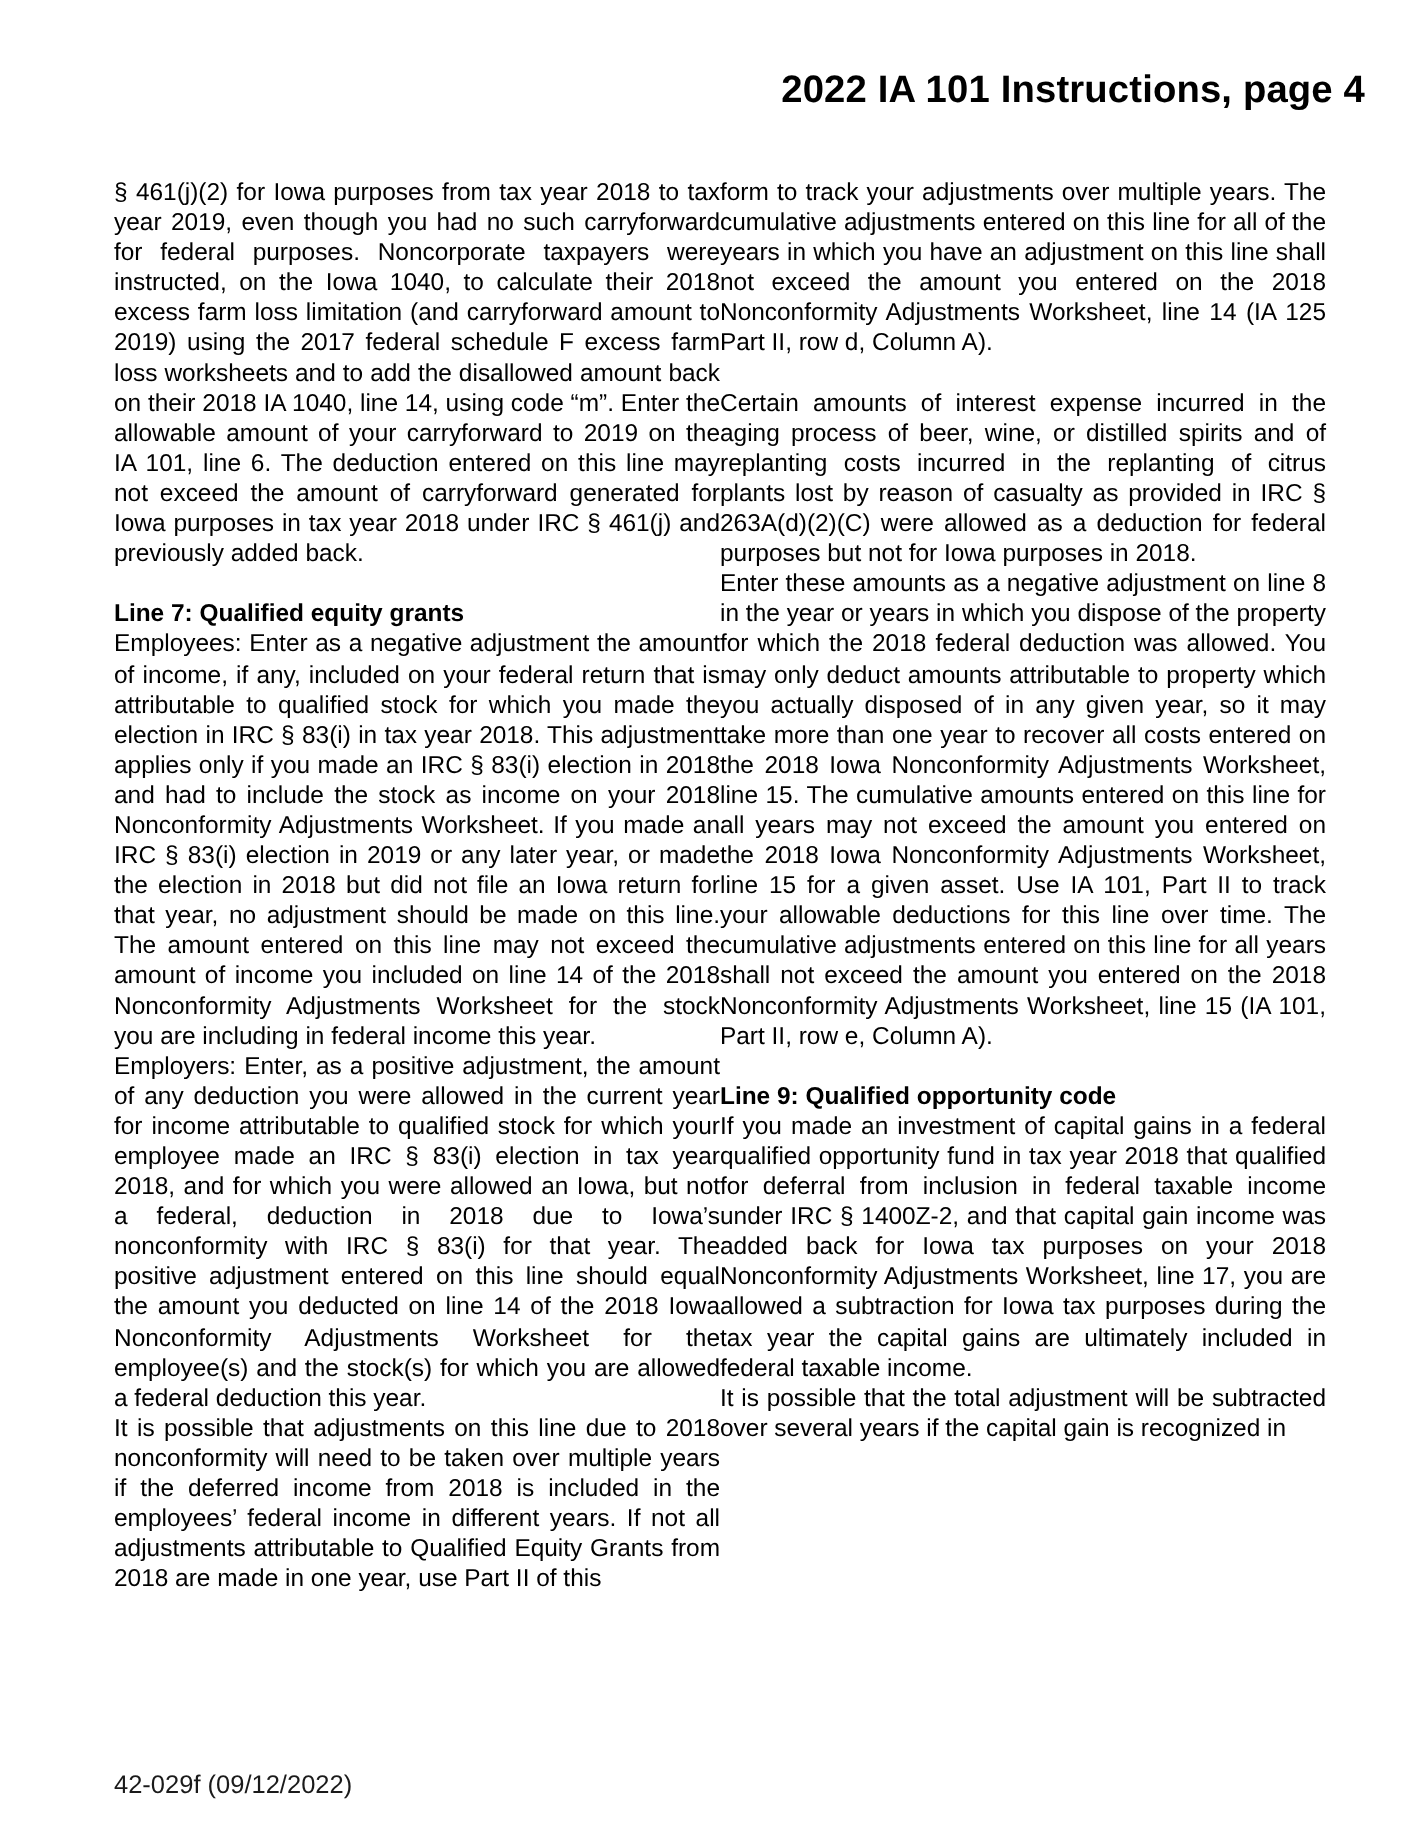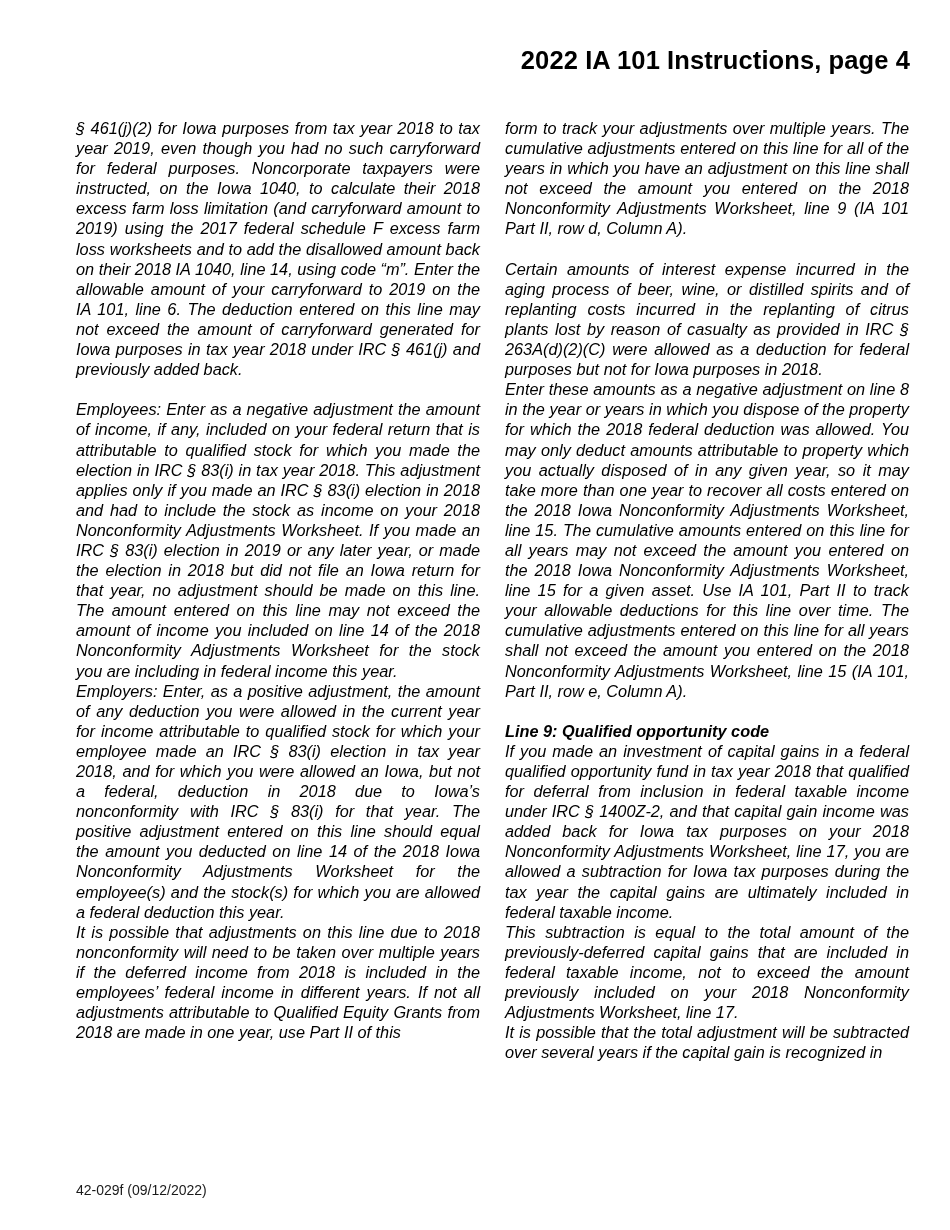--- a/index.html
+++ b/index.html
@@ -33,22 +33,20 @@
     letter-spacing: 0.1px;
     line-height: 1.1;
     margin: 0;
   }
   .columns {
     position: absolute;
     top: 118px;
     left: 58px;
     width: 834px;
     display: flex;
-    gap: 25px;
-    font-style: italic;
   }
   .column {
     width: 404px;
     flex: 0 0 404px;
   }
   p.body-text {
     margin: 0;
     font-size: 16.3px;
     line-height: 20.1px;
     text-align: justify;
@@ -63,53 +61,53 @@
     font-weight: bold;
     text-align: left;
   }
   .spacer-para {
     height: 20.1px;
   }
   .footer {
     position: absolute;
     left: 58px;
     bottom: 33px;
-    font-size: 14px;
+    font-size: 17px;
     line-height: 14px;
     color: #1a1a1a;
   }
 </style>
 </head>
 <body>
 
 <div class="page">
 
   <div class="page-header">
     <h1 class="page-title">2022 IA 101 Instructions, page 4</h1>
   </div>
 
   <div class="columns">
 
     <div class="column">
       <p class="body-text">§ 461(j)(2) for Iowa purposes from tax year 2018 to tax year 2019, even though you had no such carryforward for federal purposes. Noncorporate taxpayers were instructed, on the Iowa 1040, to calculate their 2018 excess farm loss limitation (and carryforward amount to 2019) using the 2017 federal schedule F excess farm loss worksheets and to add the disallowed amount back on their 2018 IA 1040, line 14, using code “m”. Enter the allowable amount of your carryforward to 2019 on the IA 101, line 6. The deduction entered on this line may not exceed the amount of carryforward generated for Iowa purposes in tax year 2018 under IRC § 461(j) and previously added back.</p>
       <div class="spacer-para"></div>
+      <h2 class="section-heading">Line 7: Qualified equity grants</h2>
       <p class="body-text">Employees: Enter as a negative adjustment the amount of income, if any, included on your federal return that is attributable to qualified stock for which you made the election in IRC § 83(i) in tax year 2018. This adjustment applies only if you made an IRC § 83(i) election in 2018 and had to include the stock as income on your 2018 Nonconformity Adjustments Worksheet. If you made an IRC § 83(i) election in 2019 or any later year, or made the election in 2018 but did not file an Iowa return for that year, no adjustment should be made on this line. The amount entered on this line may not exceed the amount of income you included on line 14 of the 2018 Nonconformity Adjustments Worksheet for the stock you are including in federal income this year.</p>
       <p class="body-text">Employers: Enter, as a positive adjustment, the amount of any deduction you were allowed in the current year for income attributable to qualified stock for which your employee made an IRC § 83(i) election in tax year 2018, and for which you were allowed an Iowa, but not a federal, deduction in 2018 due to Iowa’s nonconformity with IRC § 83(i) for that year. The positive adjustment entered on this line should equal the amount you deducted on line 14 of the 2018 Iowa Nonconformity Adjustments Worksheet for the employee(s) and the stock(s) for which you are allowed a federal deduction this year.</p>
       <p class="body-text">It is possible that adjustments on this line due to 2018 nonconformity will need to be taken over multiple years if the deferred income from 2018 is included in the employees’ federal income in different years. If not all adjustments attributable to Qualified Equity Grants from 2018 are made in one year, use Part II of this</p>
     </div>
 
     <div class="column">
-      <p class="body-text">form to track your adjustments over multiple years. The cumulative adjustments entered on this line for all of the years in which you have an adjustment on this line shall not exceed the amount you entered on the 2018 Nonconformity Adjustments Worksheet, line 9 (IA 101 Part II, row d, Column A).</p>
+      <p class="body-text">form to track your adjustments over multiple years. The cumulative adjustments entered on this line for all of the years in which you have an adjustment on this line shall not exceed the amount you entered on the 2018 Nonconformity Adjustments Worksheet, line 14 (IA 125 Part II, row d, Column A).</p>
       <div class="spacer-para"></div>
       <p class="body-text">Certain amounts of interest expense incurred in the aging process of beer, wine, or distilled spirits and of replanting costs incurred in the replanting of citrus plants lost by reason of casualty as provided in IRC § 263A(d)(2)(C) were allowed as a deduction for federal purposes but not for Iowa purposes in 2018.</p>
       <p class="body-text">Enter these amounts as a negative adjustment on line 8 in the year or years in which you dispose of the property for which the 2018 federal deduction was allowed. You may only deduct amounts attributable to property which you actually disposed of in any given year, so it may take more than one year to recover all costs entered on the 2018 Iowa Nonconformity Adjustments Worksheet, line 15. The cumulative amounts entered on this line for all years may not exceed the amount you entered on the 2018 Iowa Nonconformity Adjustments Worksheet, line 15 for a given asset. Use IA 101, Part II to track your allowable deductions for this line over time. The cumulative adjustments entered on this line for all years shall not exceed the amount you entered on the 2018 Nonconformity Adjustments Worksheet, line 15 (IA 101, Part II, row e, Column A).</p>
       <div class="spacer-para"></div>
       <h2 class="section-heading">Line 9: Qualified opportunity code</h2>
       <p class="body-text">If you made an investment of capital gains in a federal qualified opportunity fund in tax year 2018 that qualified for deferral from inclusion in federal taxable income under IRC § 1400Z-2, and that capital gain income was added back for Iowa tax purposes on your 2018 Nonconformity Adjustments Worksheet, line 17, you are allowed a subtraction for Iowa tax purposes during the tax year the capital gains are ultimately included in federal taxable income.</p>
-      <p class="body-text">This subtraction is equal to the total amount of the previously-deferred capital gains that are included in federal taxable income, not to exceed the amount previously included on your 2018 Nonconformity Adjustments Worksheet, line 17.</p>
       <p class="body-text">It is possible that the total adjustment will be subtracted over several years if the capital gain is recognized in</p>
     </div>
 
   </div>
 
   <div class="footer">42-029f (09/12/2022)</div>
 
 </div>
 
 </body></html>

